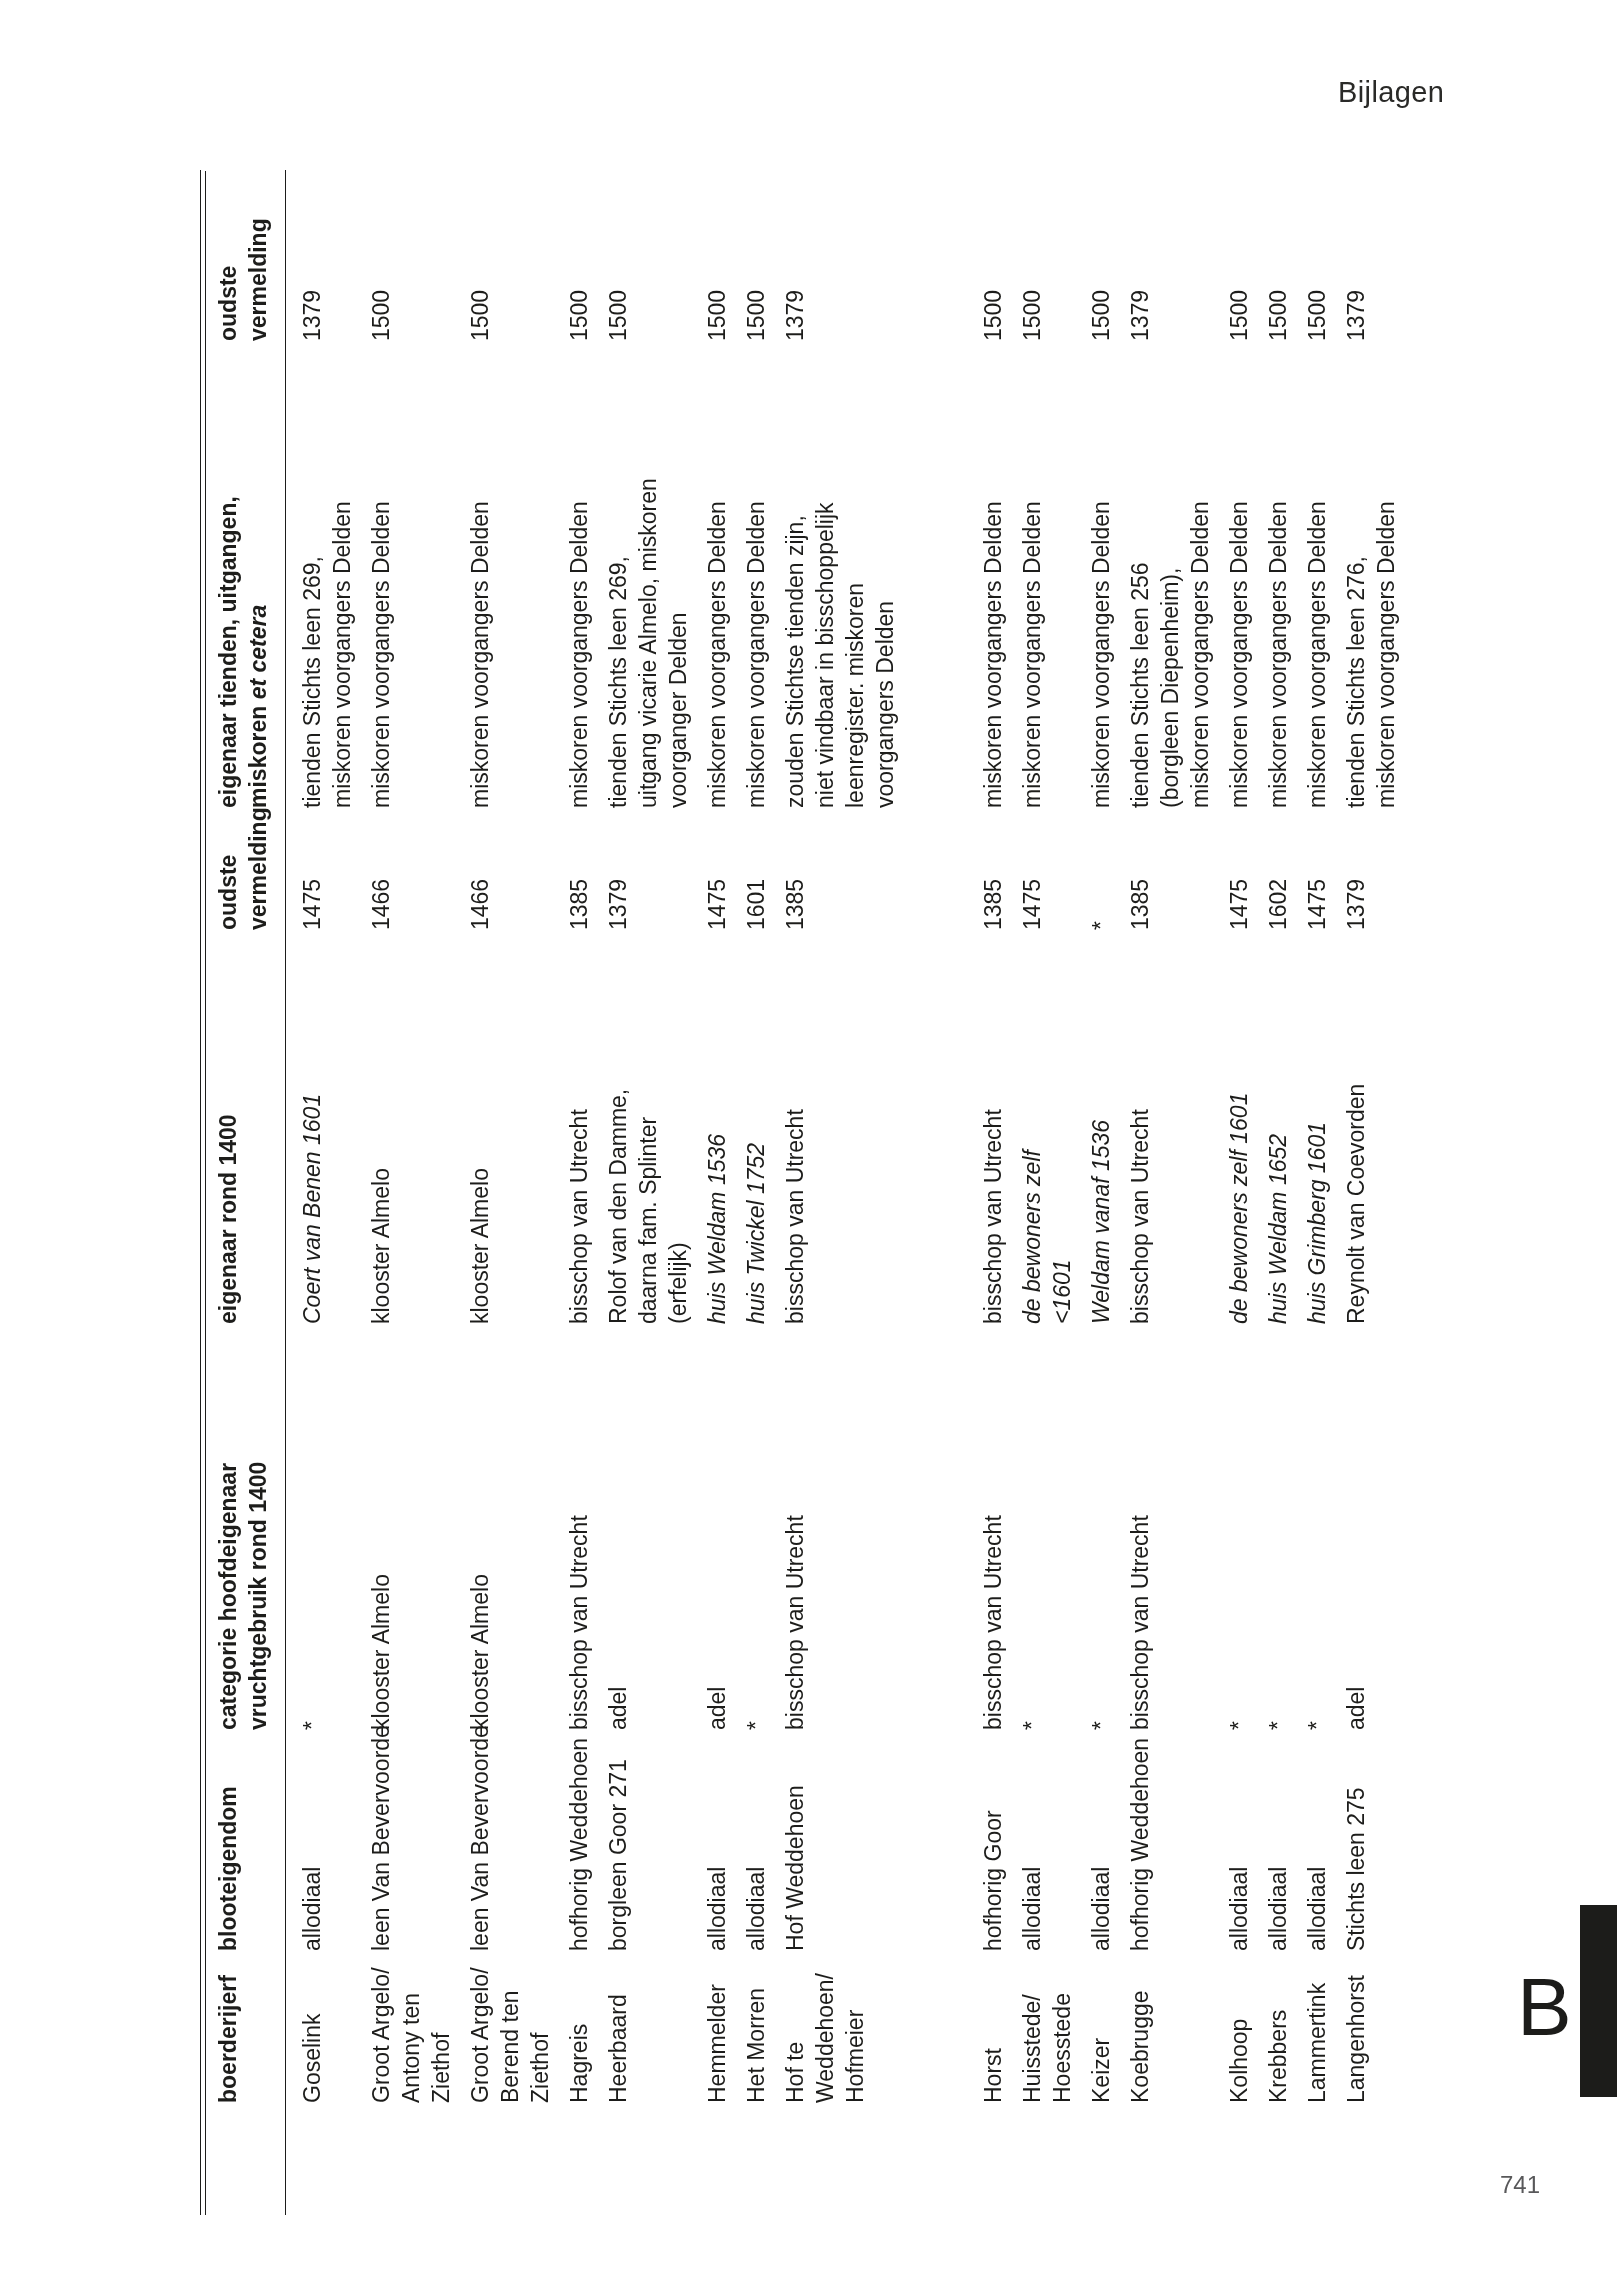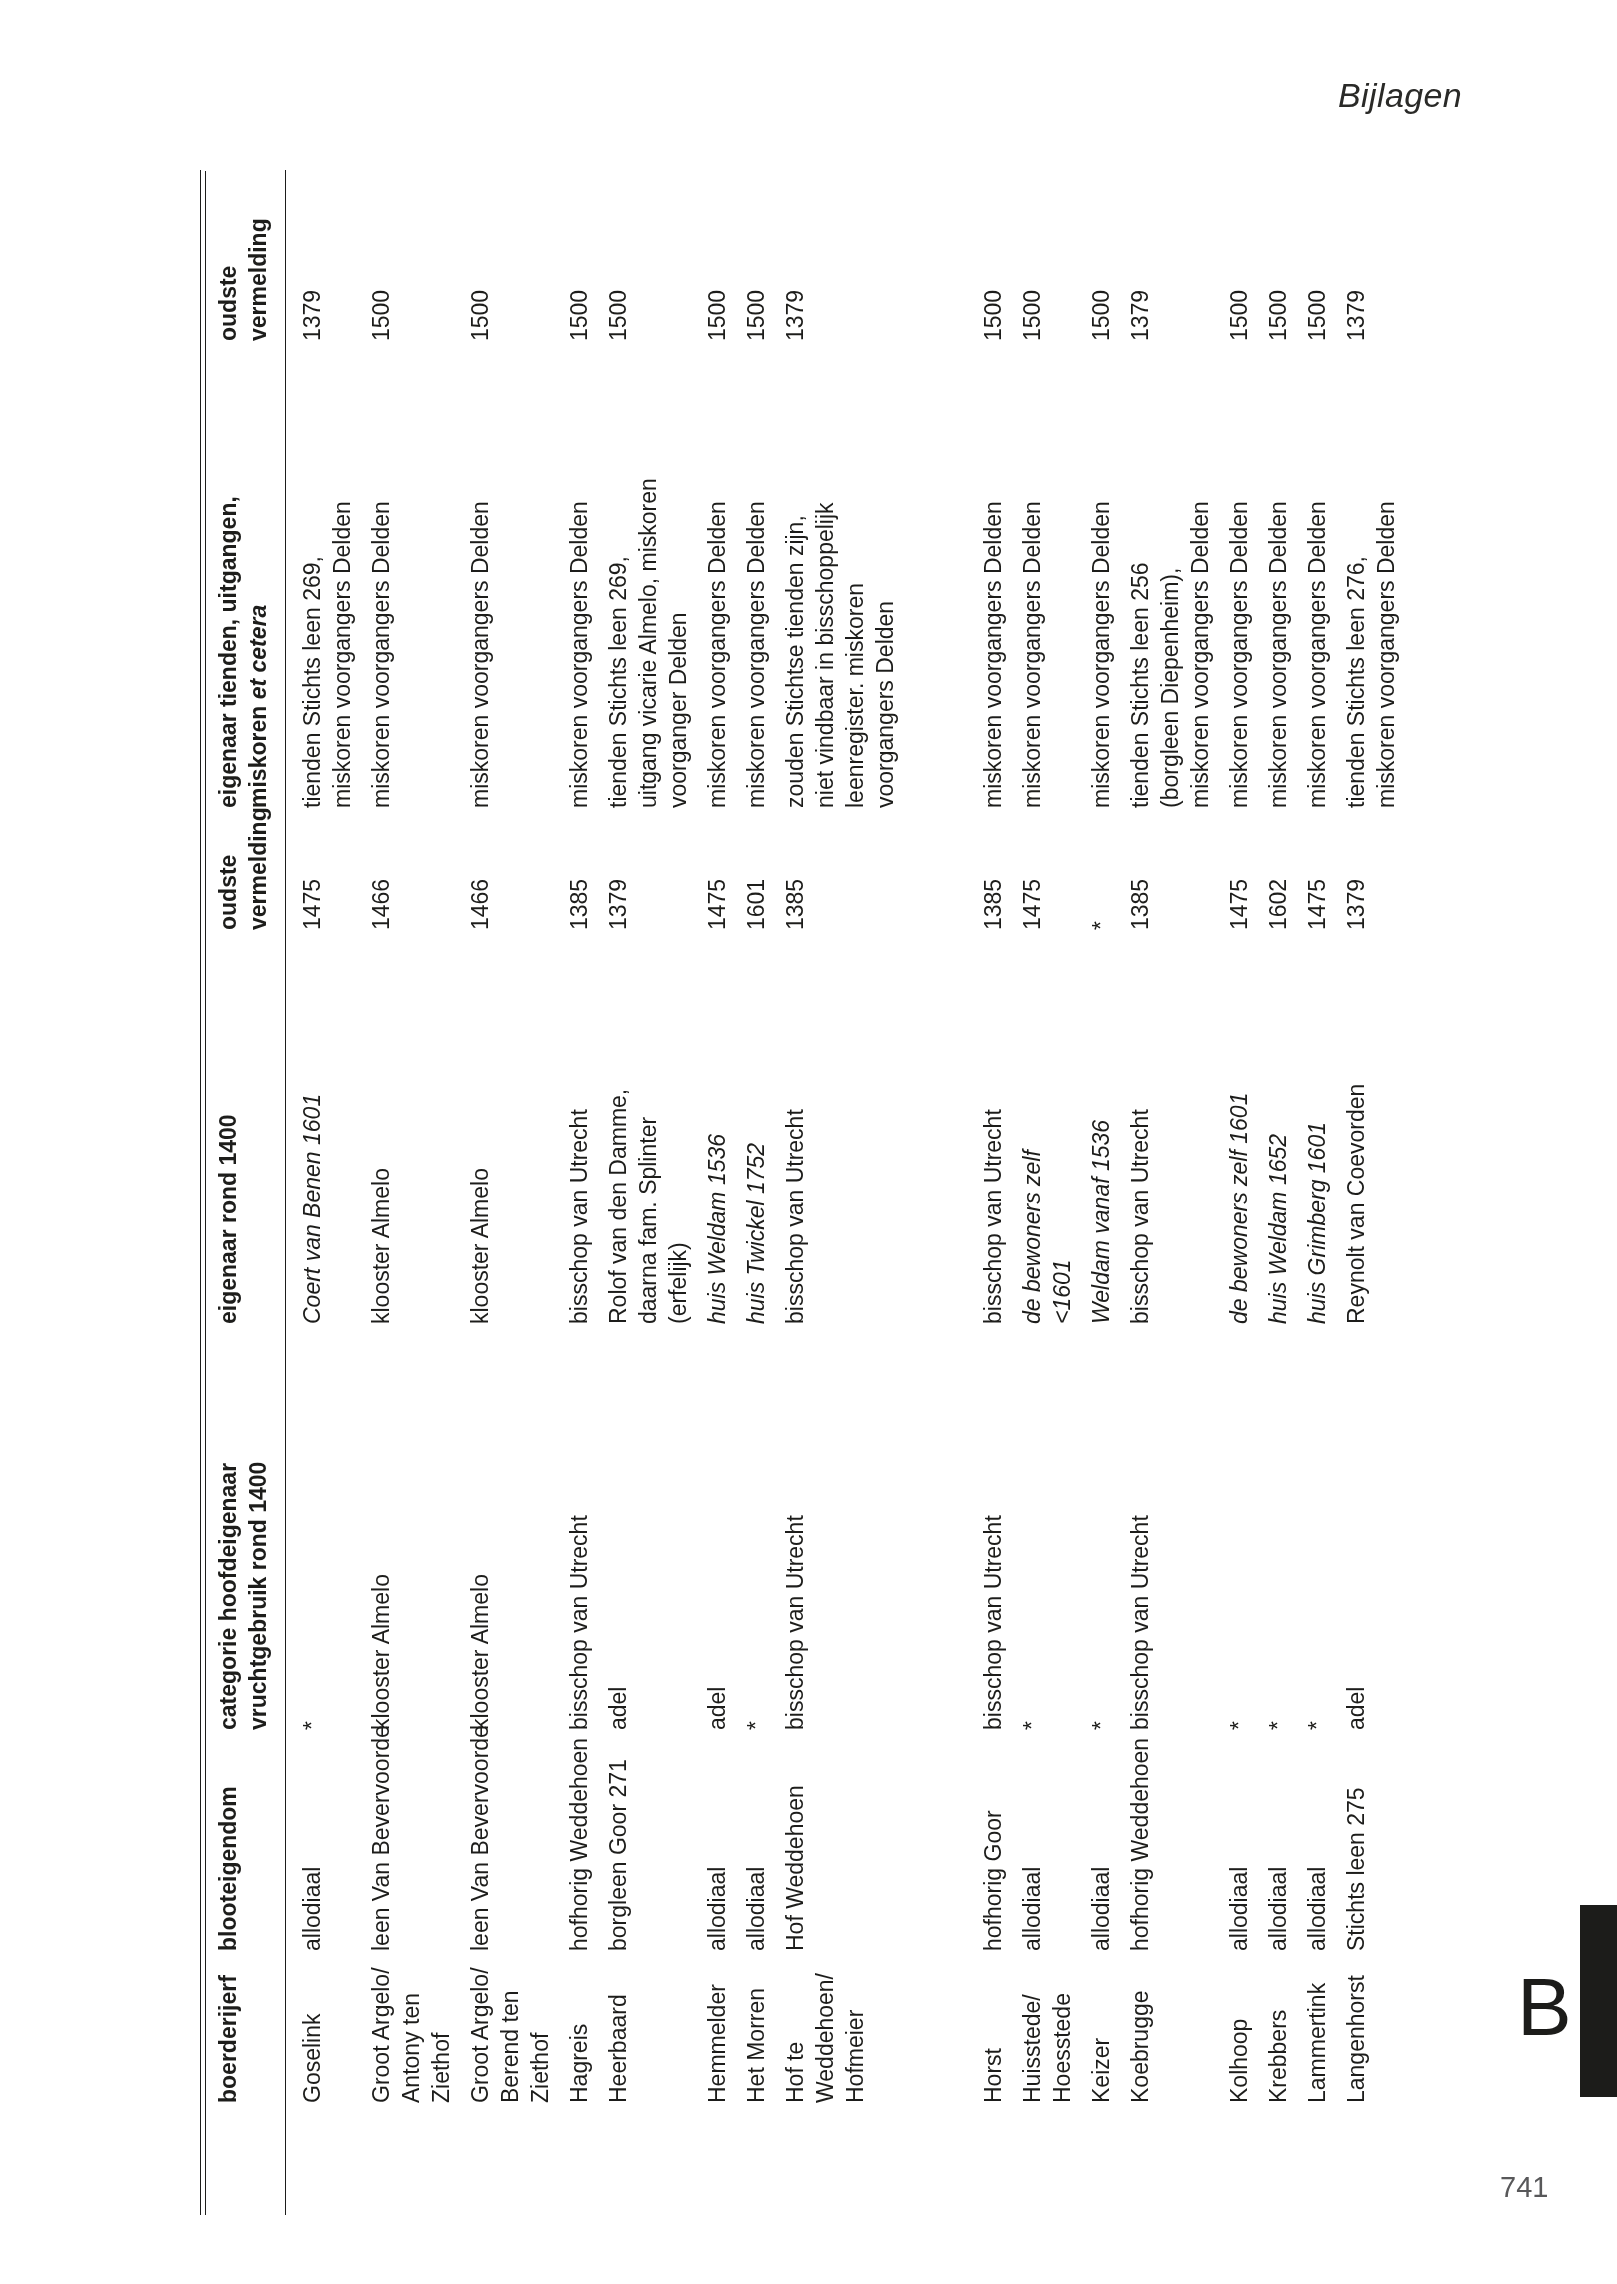--- a/index.html
+++ b/index.html
@@ -2,25 +2,25 @@
 <html style="font-size:12px"><head>
 <meta charset="utf-8">
 <style>
   html,body { margin:0; padding:0; background:#ffffff; }
   .page {
     position:relative; width:1618px; height:2284px; background:#ffffff;
     font-family:"Liberation Sans", sans-serif; color:#1d1d1b; overflow:hidden;
   }
   .running-head {
     position:absolute; left:1338px; top:76px;
-    font-size:34px; color:#2a2a28; letter-spacing:0.4px;font-style:italic;
+    font-size:29px; color:#2a2a28; letter-spacing:0.4px;
   }
   .page-number {
     position:absolute; left:1500px; top:2171px;
-    font-size:29px; color:#58585a;
+    font-size:24px; color:#58585a;
   }
   .tab-bar {
     position:absolute; left:1580px; top:1905px; width:38px; height:192px;
     background:#1c1c1a;
   }
   .tab-letter {
     position:absolute; left:1517px; top:1966px;
     font-size:82px; line-height:82px; font-weight:300; color:#1c1c1a;
   }
   

